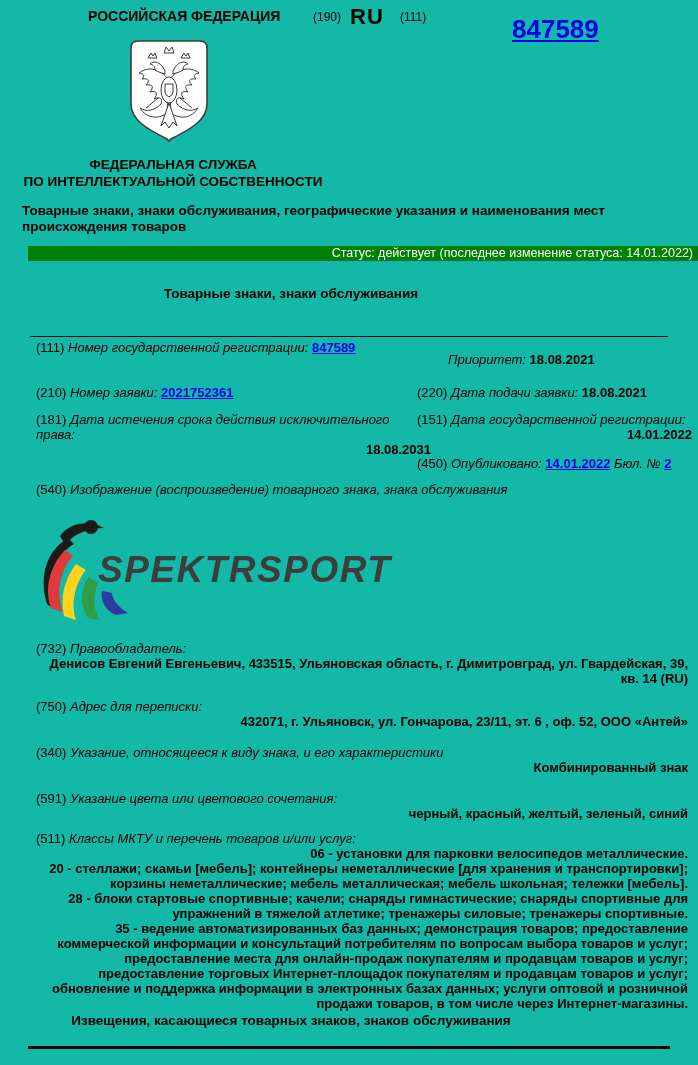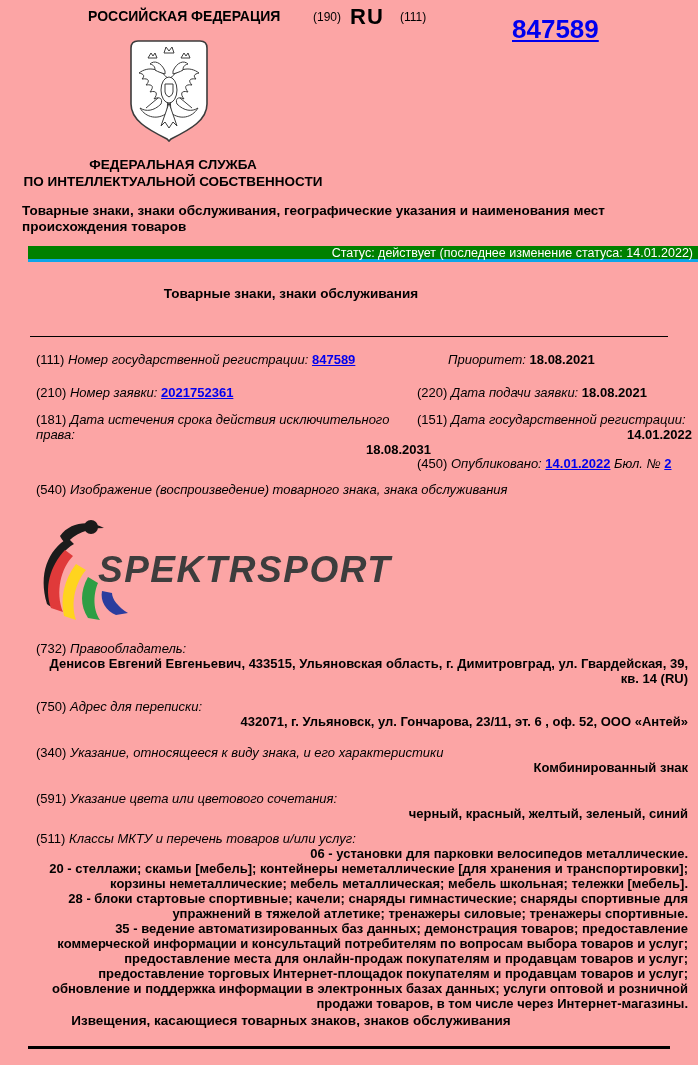--- a/index.html
+++ b/index.html
@@ -1,31 +1,31 @@
 <!DOCTYPE html>
 <html><head>
 <meta charset="utf-8">
 <style>
   html,body{margin:0;padding:0;background:#fff;}
-  .page{position:relative;width:698px;height:1065px;background:#fca5a5;overflow:hidden;
+  .page{position:relative;width:698px;height:1065px;background:#14b8a6;overflow:hidden;
         font-family:"Liberation Sans",sans-serif;font-size:13px;color:#000;}
   .abs{position:absolute;}
   .b{font-weight:bold;text-align:right;}
   .i{font-style:italic;}
   a.lnk{color:#0000ee;font-weight:bold;text-decoration:underline;cursor:pointer;margin-top:10px;}
   .hdr-country{font-size:14px;font-weight:bold;}
   .hdr-small{font-size:12px;}
   .hdr-ru{font-size:22px;font-weight:bold;letter-spacing:1px;}
   .hdr-num{font-size:26px;}
   .agency{font-size:13.5px;font-weight:bold;line-height:17px;text-align:center;}
   .doccat{font-size:13.5px;font-weight:bold;line-height:16px;text-align:left;}
   .sectitle{font-size:13.5px;font-weight:bold;text-align:center;width:582px;}
   .statusbar{left:28px;top:246px;width:670px;height:16px;box-sizing:border-box;
              color:#fff;font-size:12.5px;line-height:15px;text-align:right;
-             padding-right:5px;border-bottom:3px solid #0ea5e9;}
+             padding-right:5px;border-bottom:1px solid #0ea5e9;}
   .rule{left:30px;top:336px;width:638px;height:0;border-top:1px solid #000;}
   .thickrule{left:28px;top:1046px;width:642px;height:3px;background:#000;}
   .fieldblock{line-height:15px;}
 </style>
 </head>
 <body>
 
 <div class="page">
 
   <span class="abs hdr-country" style="left:88px;top:8px">РОССИЙСКАЯ ФЕДЕРАЦИЯ</span>
@@ -59,21 +59,21 @@
   <div class="abs doccat" style="left:22px;top:203px;width:654px">Товарные знаки, знаки обслуживания, географические указания и наименования мест происхождения товаров</div>
 
   <div class="abs statusbar" style="background: rgb(0, 128, 0);">
     <span>Статус: действует (последнее изменение статуса: 14.01.2022)</span>
   </div>
 
   <div class="abs sectitle" style="left:0;top:286px">Товарные знаки, знаки обслуживания</div>
 
   <div class="abs rule"></div>
 
-  <div class="abs fieldblock" style="left:36px;top:352px;width:400px">
+  <div class="abs fieldblock" style="left:36px;top:340px;width:400px">
     <span>(111)</span>
     <span class="i">Номер государственной регистрации:</span>
     <a class="lnk">847589</a>
   </div>
 
   <div class="abs fieldblock" style="left:448px;top:352px;width:240px">
     <span class="i">Приоритет:</span>
     <span class="b">18.08.2021</span>
   </div>
 

